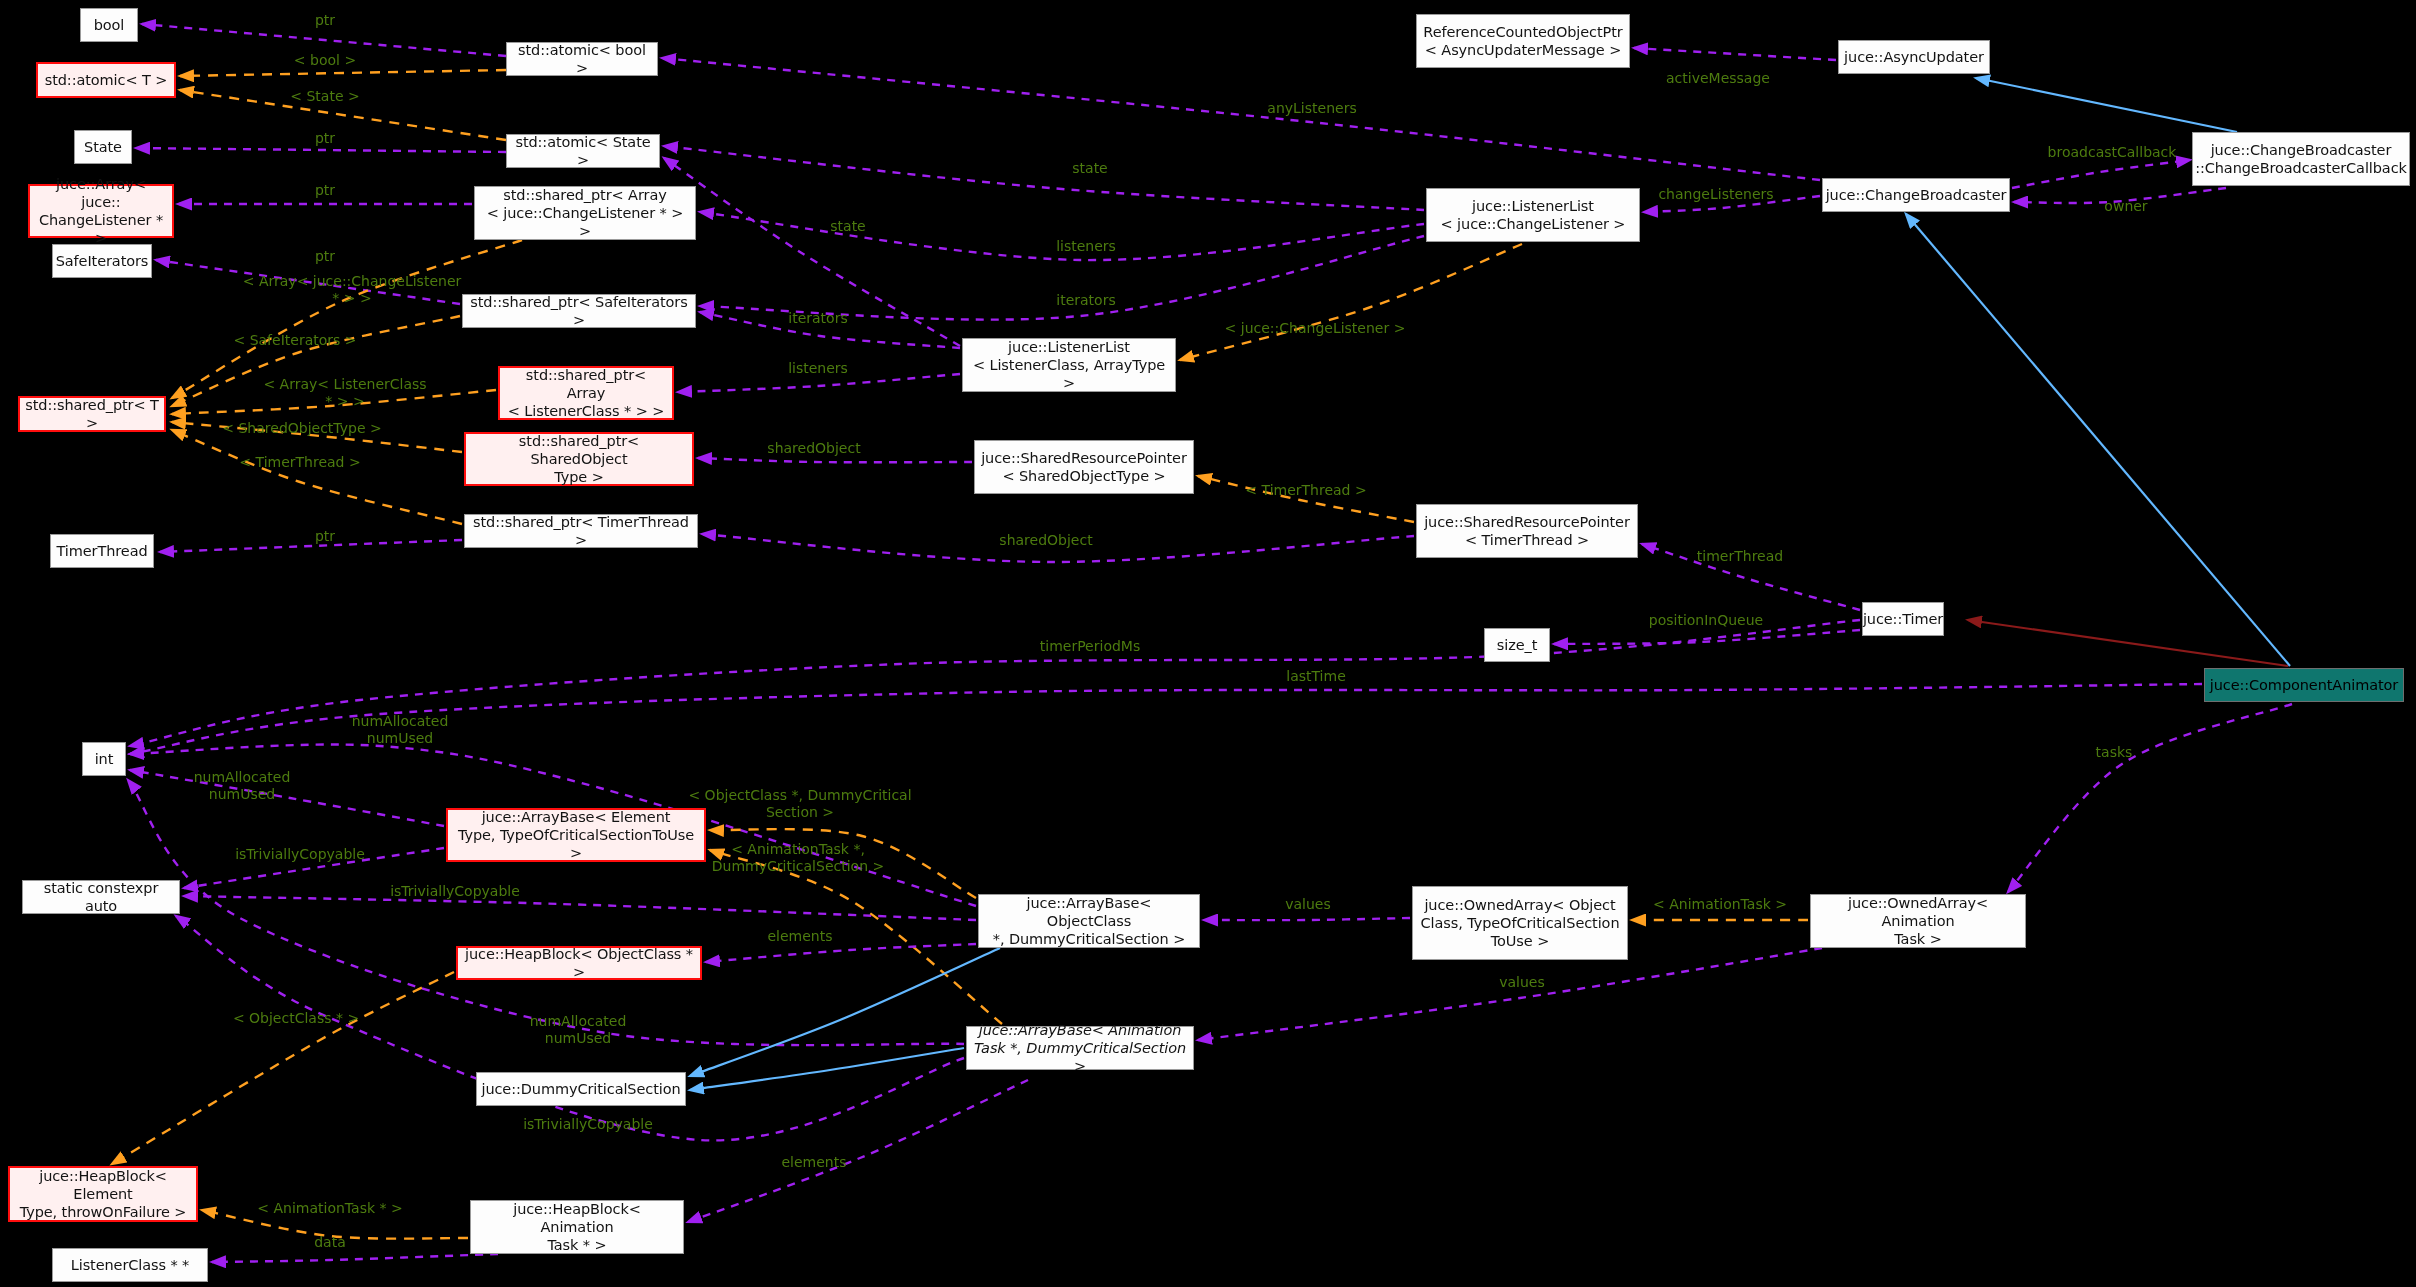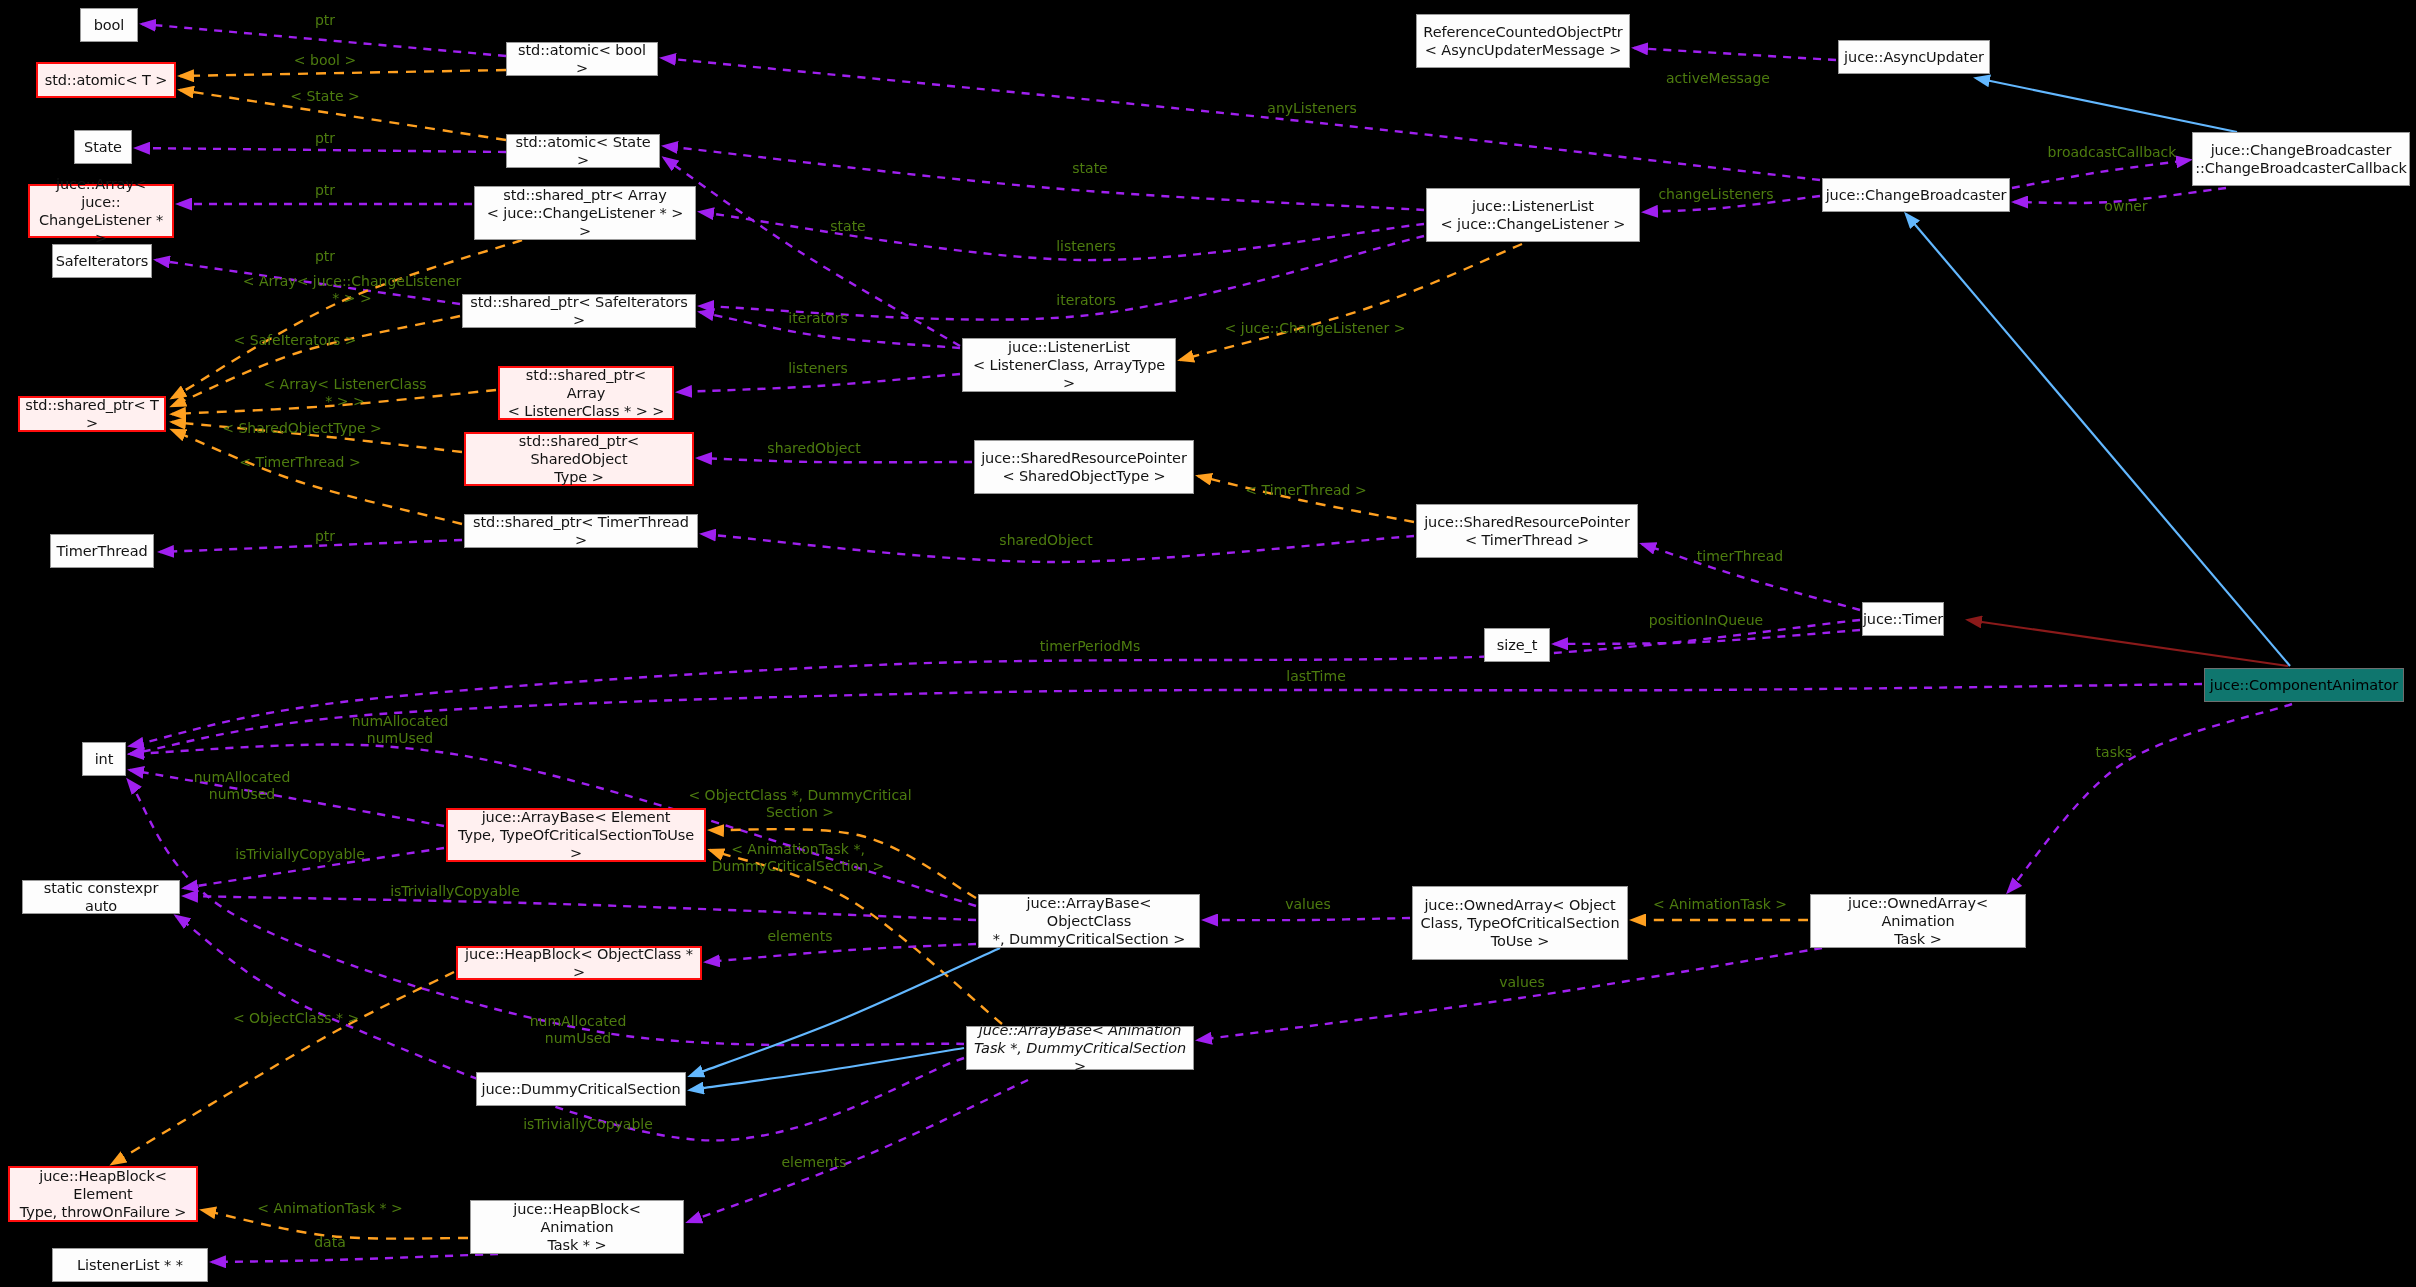--- a/index.html
+++ b/index.html
@@ -96,21 +96,21 @@
       <div class="node" style="left: 74px; top: 130px; width: 58px; height: 34px;">State</div>
       <div class="node red" style="left: 28px; top: 184px; width: 146px; height: 54px;">juce::Array&lt; juce::
 ChangeListener * &gt;</div>
       <div class="node" style="left: 52px; top: 244px; width: 100px; height: 34px;">SafeIterators</div>
       <div class="node red" style="left: 18px; top: 396px; width: 148px; height: 36px;">std::shared_ptr&lt; T &gt;</div>
       <div class="node" style="left: 50px; top: 534px; width: 104px; height: 34px;">TimerThread</div>
       <div class="node" style="left: 82px; top: 742px; width: 44px; height: 34px;">int</div>
       <div class="node" style="left: 22px; top: 880px; width: 158px; height: 34px;">static constexpr auto</div>
       <div class="node red" style="left: 8px; top: 1166px; width: 190px; height: 56px;">juce::HeapBlock&lt; Element
 Type, throwOnFailure &gt;</div>
-      <div class="node" style="left: 52px; top: 1248px; width: 156px; height: 34px;">ListenerList * *</div>
+      <div class="node" style="left: 52px; top: 1248px; width: 156px; height: 34px;">ListenerClass * *</div>
       <div class="node" style="left: 506px; top: 42px; width: 152px; height: 34px;">std::atomic&lt; bool &gt;</div>
       <div class="node" style="left: 506px; top: 134px; width: 154px; height: 34px;">std::atomic&lt; State &gt;</div>
       <div class="node" style="left: 474px; top: 186px; width: 222px; height: 54px;">std::shared_ptr&lt; Array
 &lt; juce::ChangeListener * &gt; &gt;</div>
       <div class="node" style="left: 462px; top: 294px; width: 234px; height: 34px;">std::shared_ptr&lt; SafeIterators &gt;</div>
       <div class="node red" style="left: 498px; top: 366px; width: 176px; height: 54px;">std::shared_ptr&lt; Array
 &lt; ListenerClass * &gt; &gt;</div>
       <div class="node red" style="left: 464px; top: 432px; width: 230px; height: 54px;">std::shared_ptr&lt; SharedObject
 Type &gt;</div>
       <div class="node" style="left: 464px; top: 514px; width: 234px; height: 34px;">std::shared_ptr&lt; TimerThread &gt;</div>

